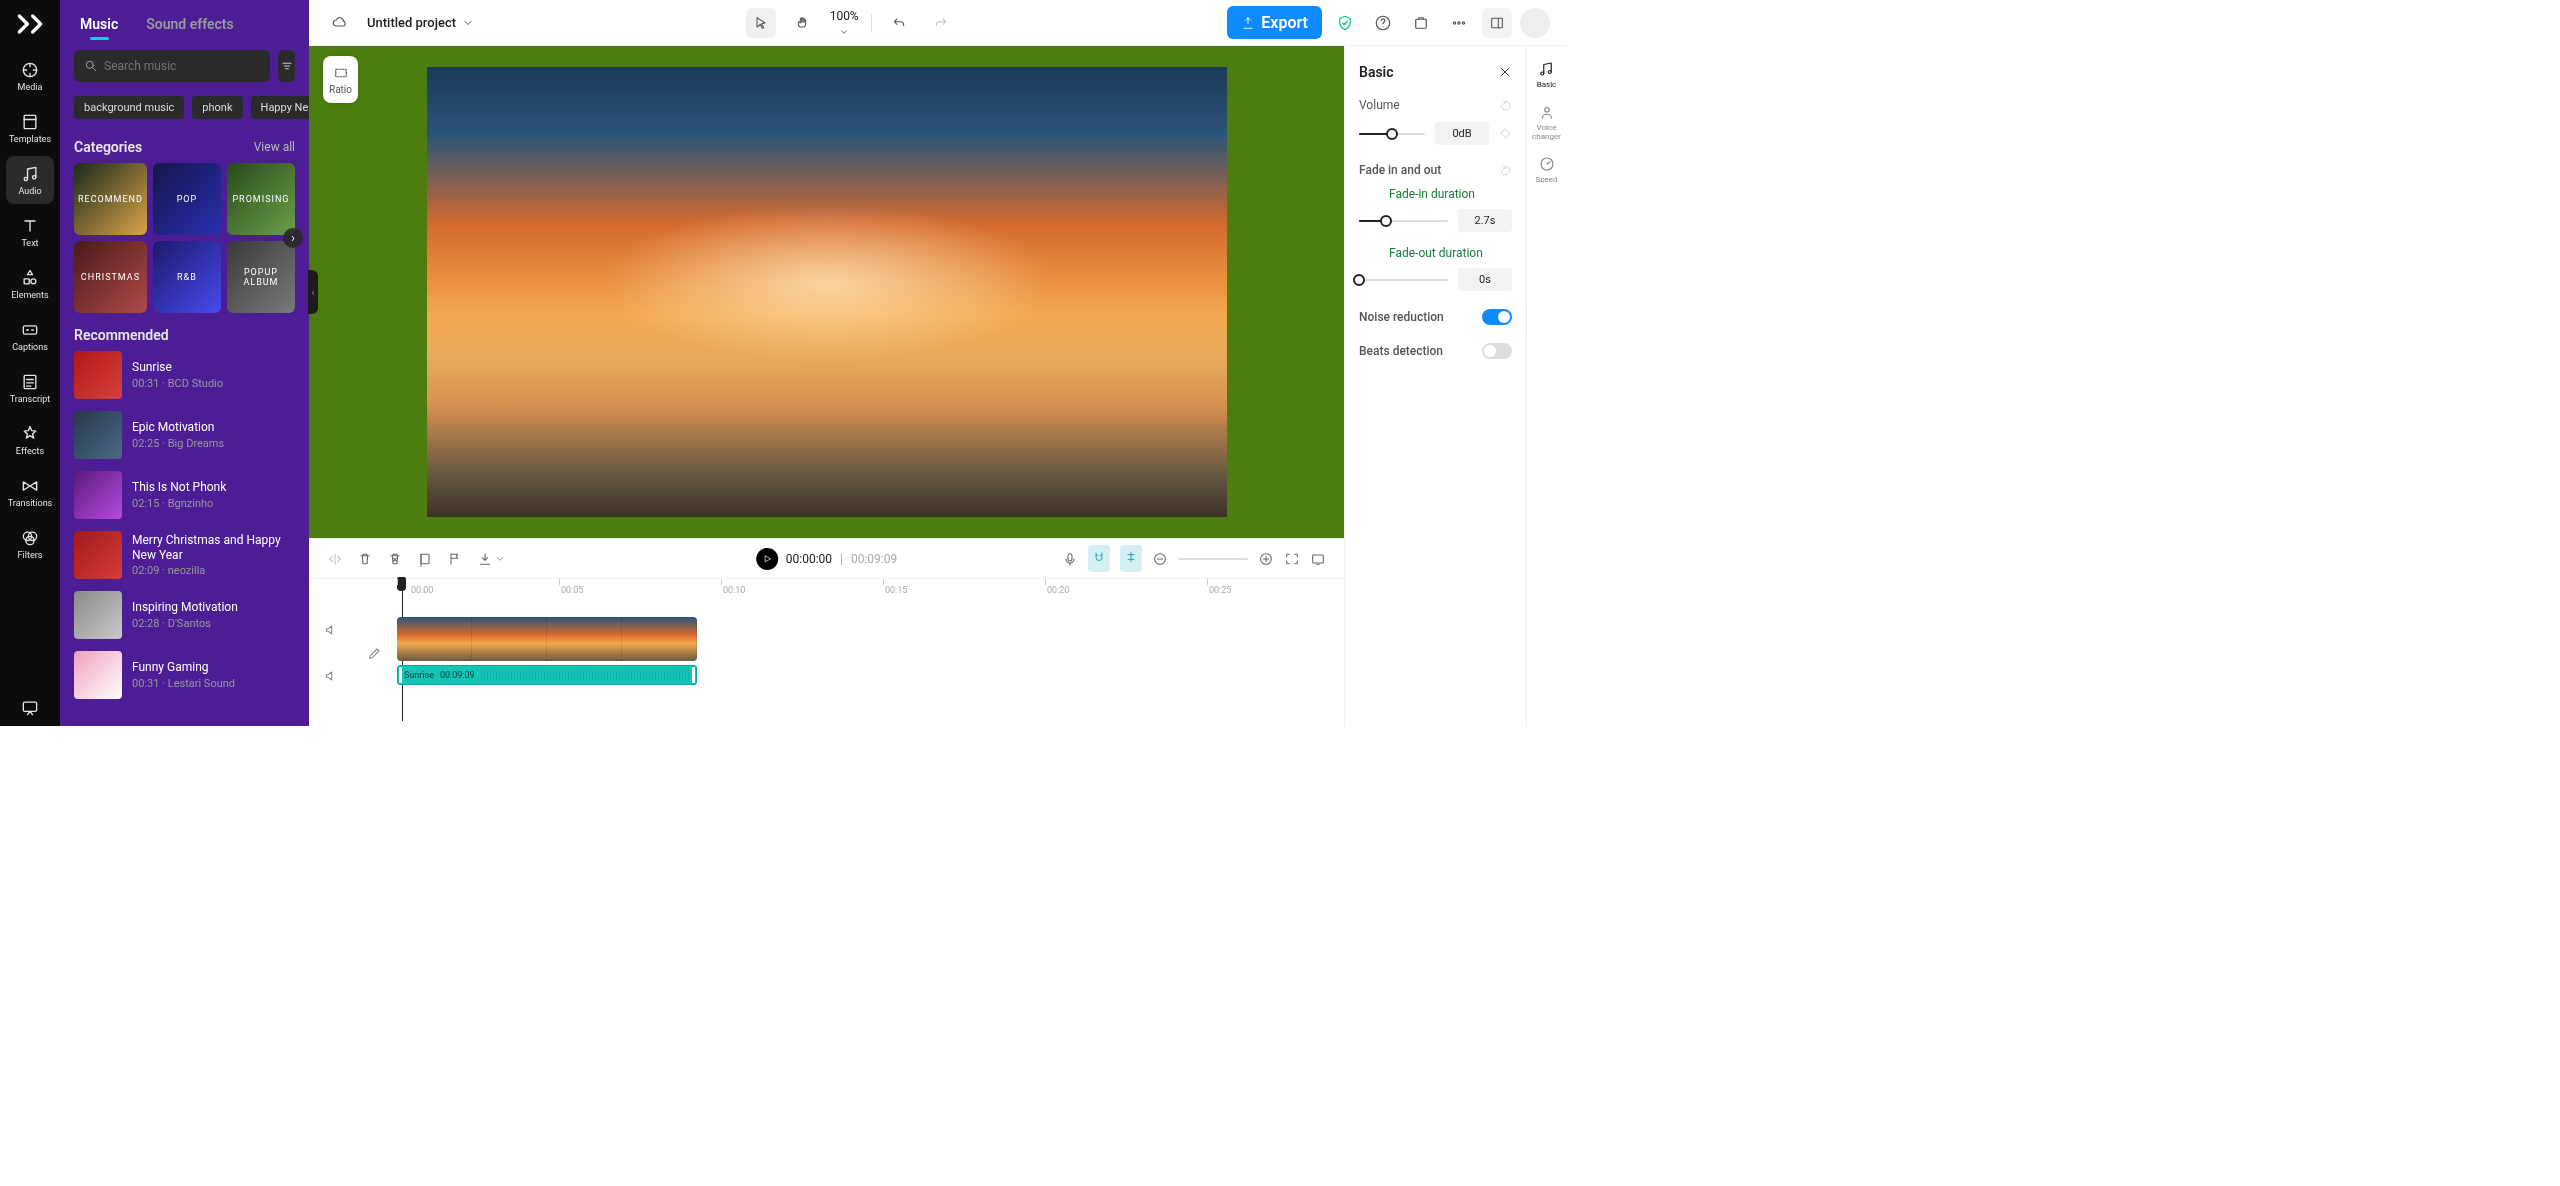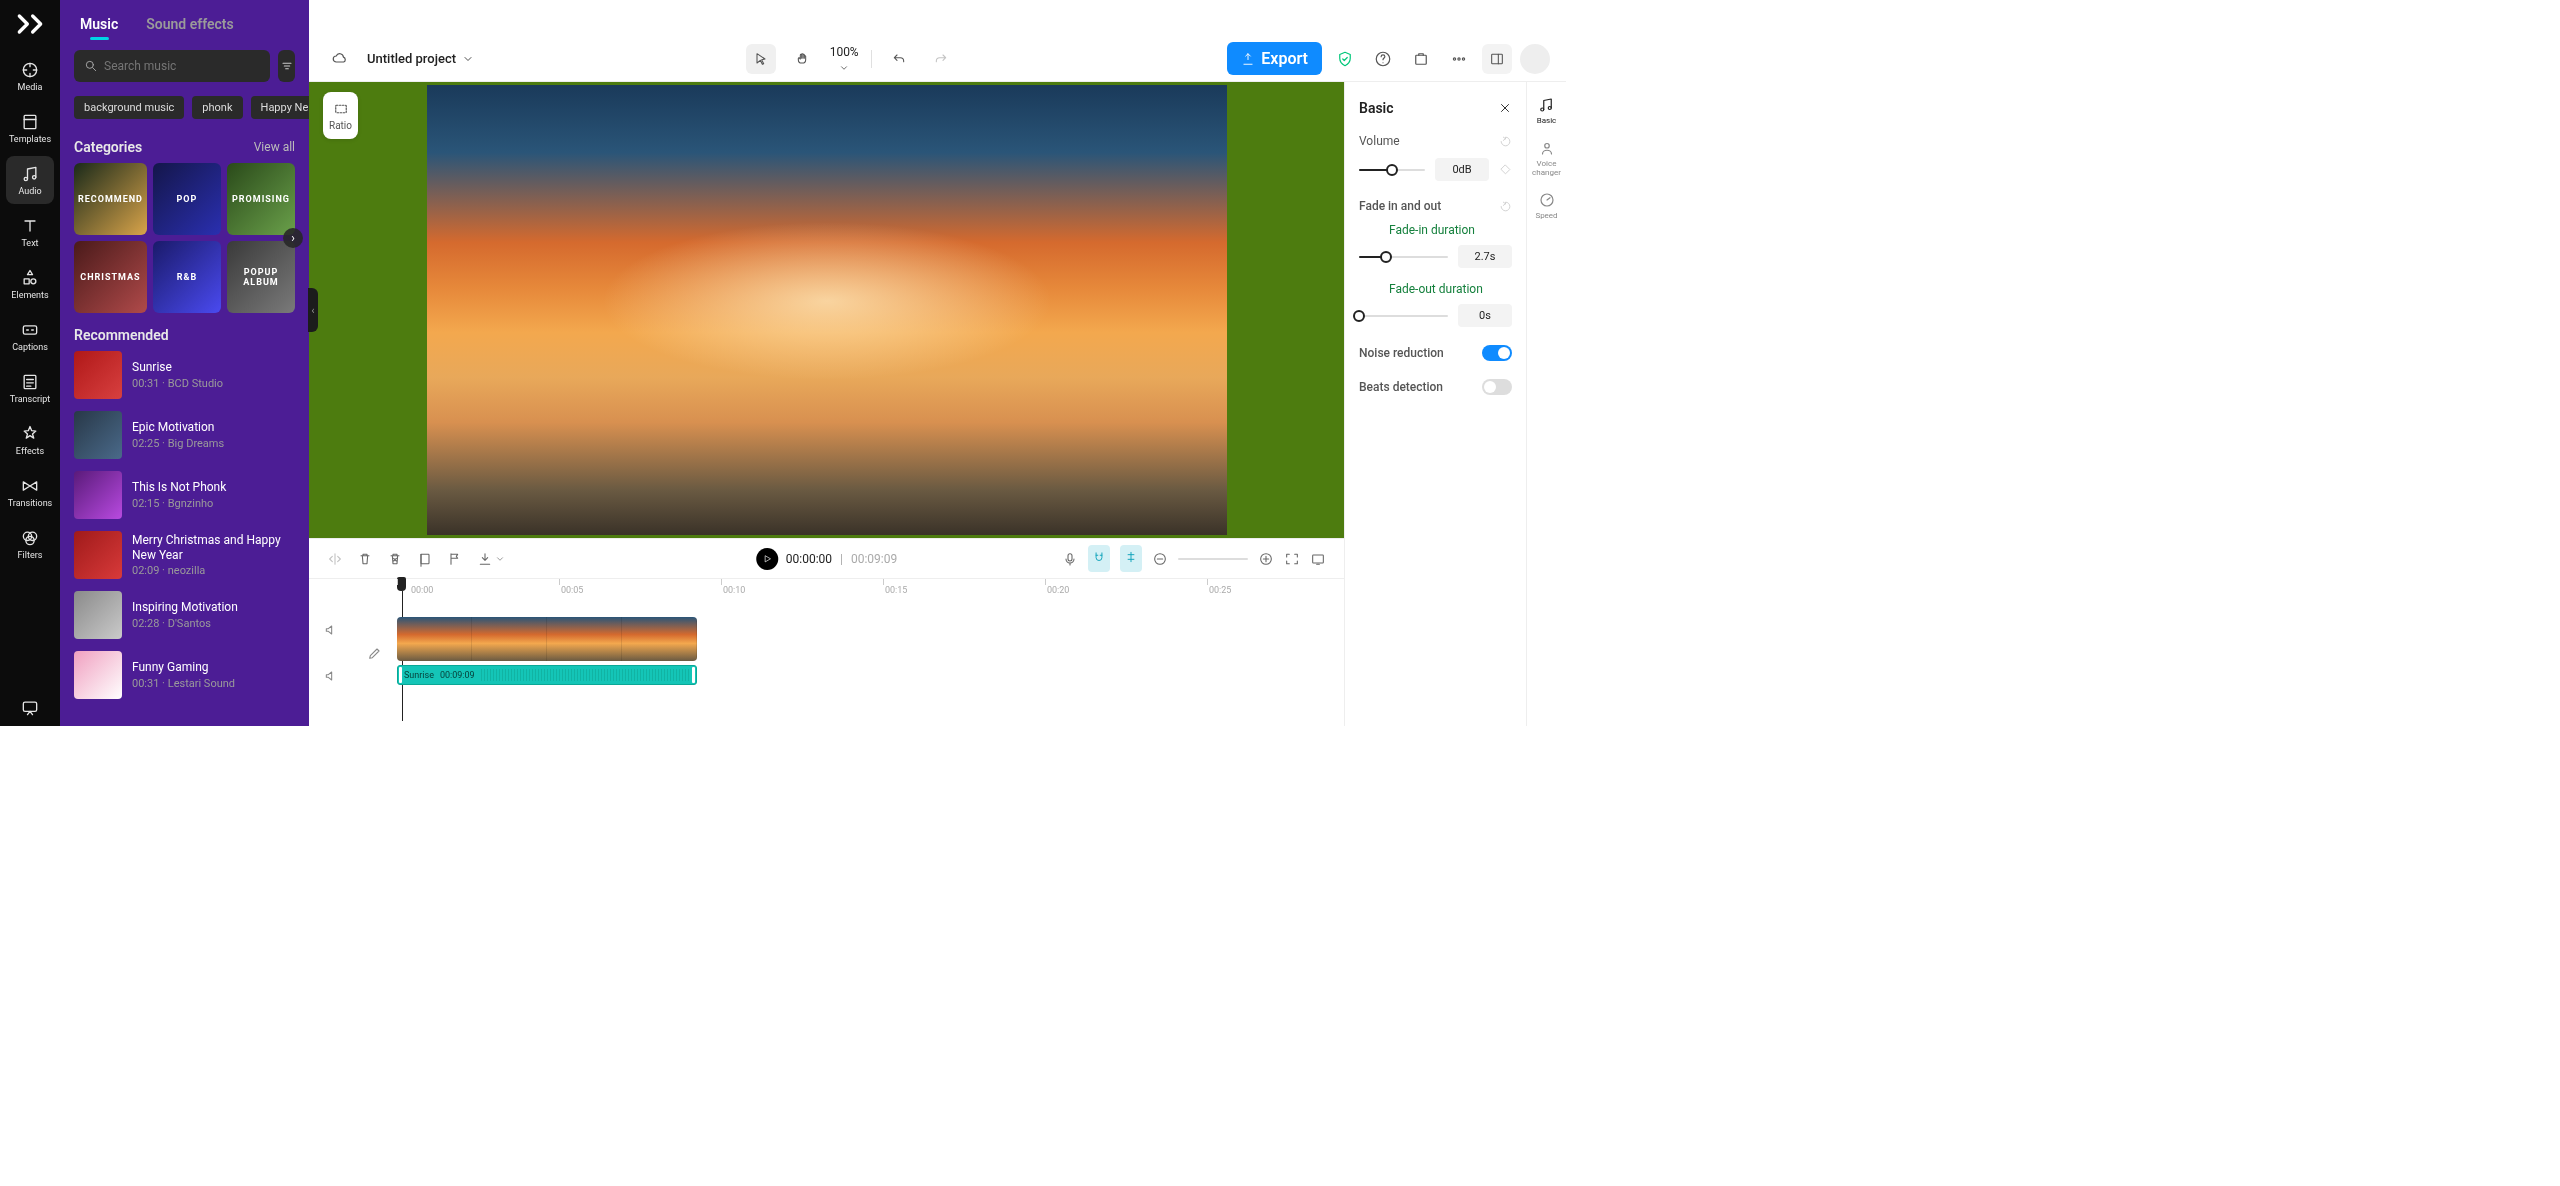--- a/index.html
+++ b/index.html
@@ -23,32 +23,32 @@
 .filter-btn { width: 32px; height: 32px; background: #2a2a2a; border-radius: 6px; display: flex; align-items: center; justify-content: center; color: #ccc; }
 
 .chips { display: flex; gap: 8px; padding: 6px 14px; overflow: hidden; }
 .chip { background: #2a2a2a; color: #ddd; font-size: 11px; padding: 5px 10px; border-radius: 4px; white-space: nowrap; }
 
 .section-head { display: flex; justify-content: space-between; align-items: center; padding: 14px 14px 8px; }
 .section-title { font-size: 14px; font-weight: 600; }
 .viewall { font-size: 12px; color: #bbb; }
 
 .cat-grid { display: grid; grid-template-columns: repeat(3, 1fr); gap: 6px; padding: 0 14px; position: relative; }
-.cat-card { height: 72px; border-radius: 6px; display: flex; align-items: center; justify-content: center; font-size: 9px; font-weight: 700; letter-spacing: 1px; color: #fff; text-align: center; padding: 4px; }
+.cat-card { height: 72px; border-radius: 6px; display: flex; align-items: center; justify-content: center; font-size: 9px; font-weight: 400; letter-spacing: 1px; color: #fff; text-align: center; padding: 4px; }
 .cat-next { position: absolute; right: 6px; top: 50%; transform: translateY(-50%); width: 20px; height: 20px; background: rgba(40,40,40,.9); border-radius: 50%; display: flex; align-items: center; justify-content: center; color: #fff; font-size: 12px; }
 
 .track-list { padding: 0 14px; display: flex; flex-direction: column; gap: 12px; overflow: hidden; }
 .track { display: flex; gap: 10px; align-items: center; }
 .track-thumb { width: 48px; height: 48px; border-radius: 4px; flex-shrink: 0; }
 .track-info { display: flex; flex-direction: column; gap: 2px; }
 .track-title { font-size: 12px; color: #fff; line-height: 1.2; }
 .track-meta { font-size: 11px; color: #9a9a9a; }
 
 .main { flex: 1; display: flex; flex-direction: column; background: #fff; }
-.topbar { height: 46px; display: flex; align-items: center; padding: 0 16px; gap: 14px; border-bottom: 1px solid #eee; margin-top: 36px; }
+.topbar { height: 46px; display: flex; align-items: center; padding: 0 16px; gap: 14px; border-bottom: 1px solid #eee; }
 .topbar .left-group { display: flex; align-items: center; gap: 12px; }
 .topbar .center-group { margin-left: auto; display: flex; align-items: center; gap: 12px; }
 .topbar .right-group { margin-left: auto; display: flex; align-items: center; gap: 8px; }
 .icon-btn { width: 30px; height: 30px; display: flex; align-items: center; justify-content: center; border-radius: 6px; color: #555; cursor: pointer; }
 .icon-btn.active { background: #f0f0f0; }
 .icon-btn-boxed { width: 30px; height: 30px; display: flex; align-items: center; justify-content: center; border-radius: 6px; background: #f3f3f3; color: #555; cursor: pointer; }
 .project-name { font-size: 13px; color: #222; font-weight: 500; display: flex; align-items: center; gap: 6px; }
 .zoom-display { font-size: 12px; color: #222; display: flex; align-items: center; gap: 4px; flex-direction: column; }
 .vdiv { width: 1px; height: 18px; background: #e0e0e0; }
 .export-btn { background: #0f8bff; color: #fff; font-size: 16px; font-weight: 600; padding: 7px 14px; border-radius: 6px; display: flex; align-items: center; gap: 6px; cursor: pointer; }

